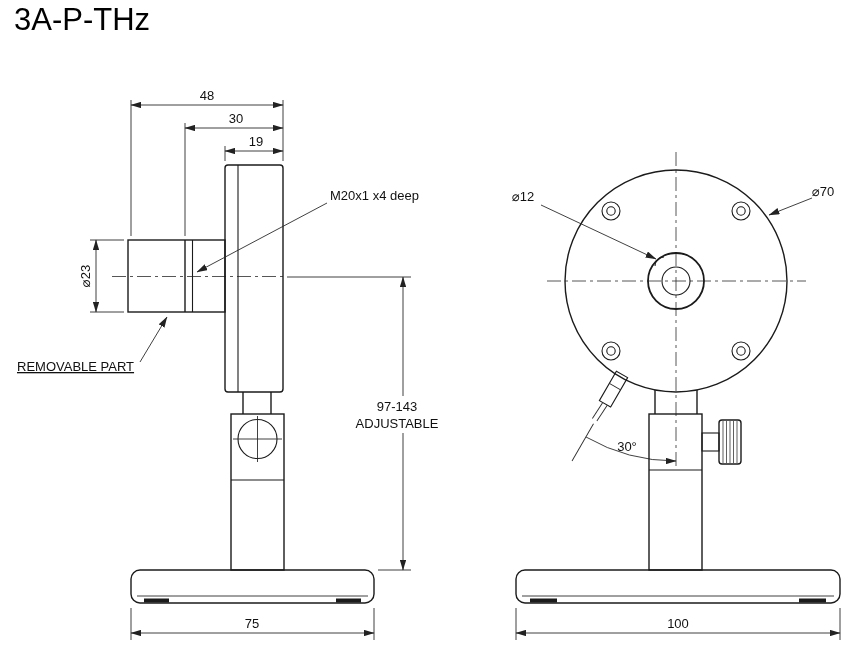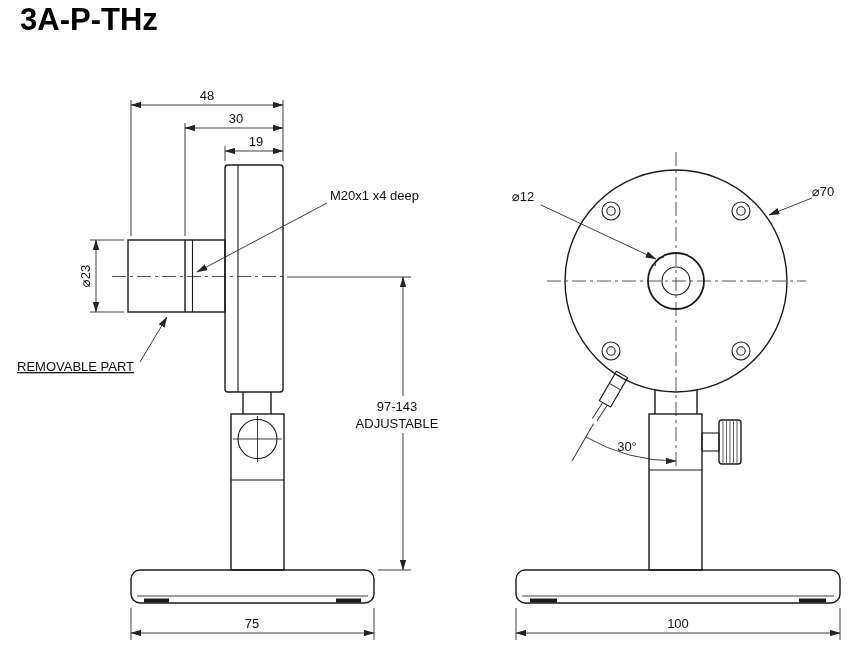--- a/index.html
+++ b/index.html
@@ -5,22 +5,22 @@
   * { box-sizing: border-box; }
   html, body { margin: 0; padding: 0; background: #ffffff; }
   .sheet {
     position: relative;
     width: 866px; height: 657px;
     background: #ffffff;
     font-family: "Liberation Sans", "DejaVu Sans", sans-serif;
     overflow: hidden;
   }
   .title {
-    position: absolute; left: 20px; top: 2px; margin: 0;
-    font-size: 31px; font-weight: 700; color: #000;
+    position: absolute; left: 14px; top: 2px; margin: 0;
+    font-size: 31px; font-weight: 400; color: #000;
   }
   svg { position: absolute; left: 0; top: 0; }
   svg text {
     font-family: "Liberation Sans", "DejaVu Sans", sans-serif;
     font-size: 13px; fill: #111;
   }
   .ol     { fill: none; stroke: #1b1b1b; stroke-width: 1.4; }
   .ol-mid { fill: none; stroke: #1b1b1b; stroke-width: 1.1; }
   .bold   { fill: none; stroke: #1b1b1b; stroke-width: 1.8; }
   .thin   { fill: none; stroke: #2b2b2b; stroke-width: 0.9; }

